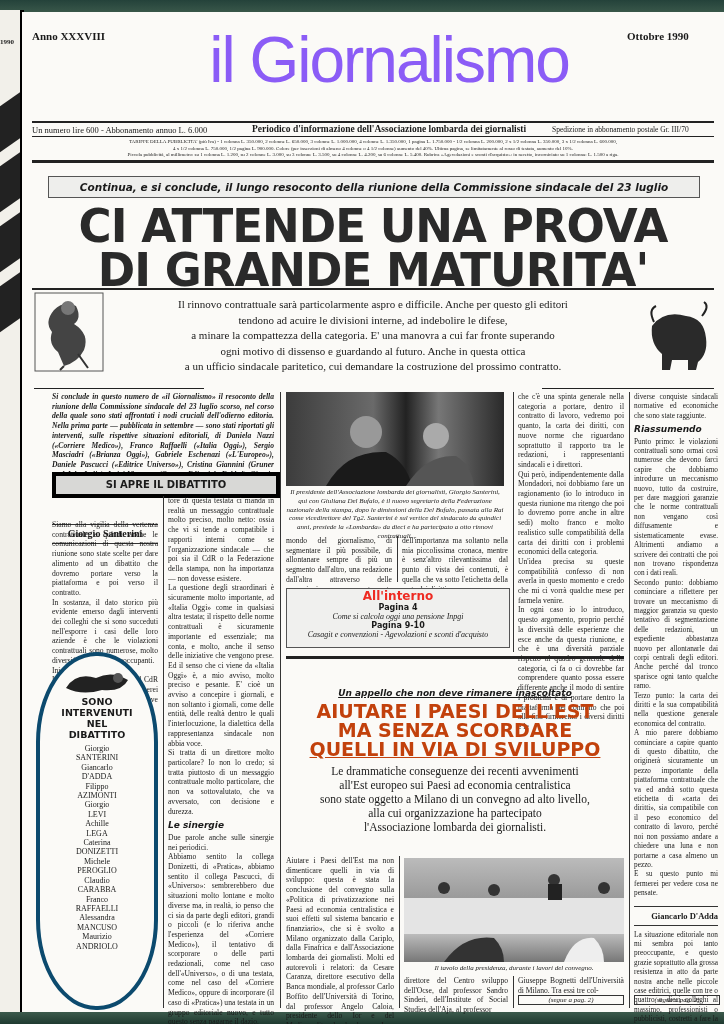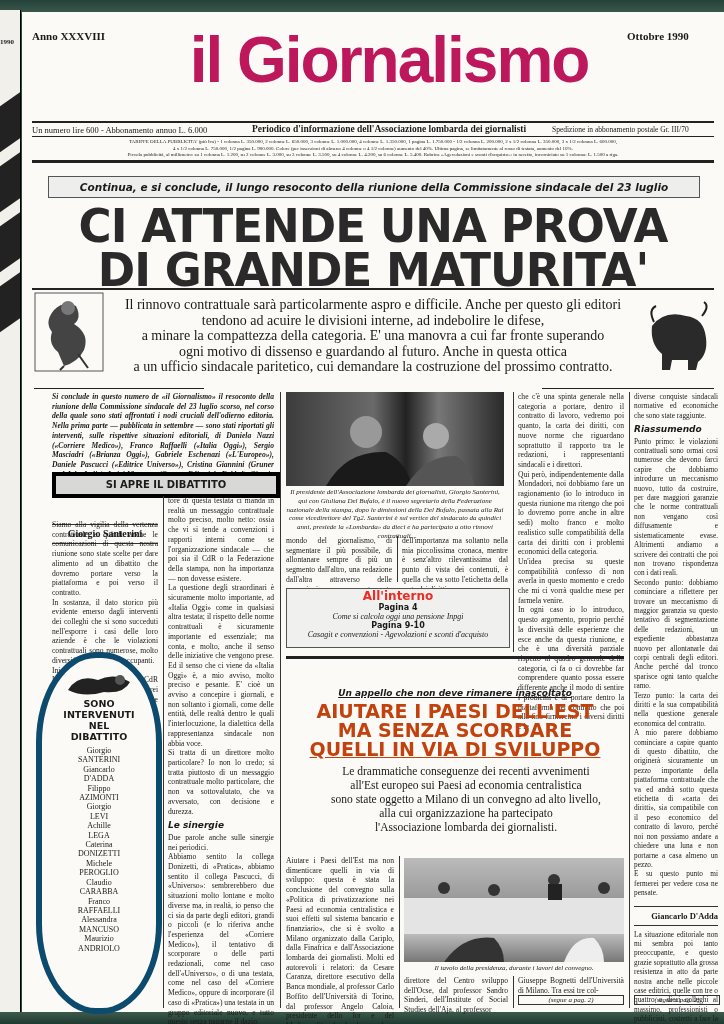--- a/index.html
+++ b/index.html
@@ -1,45 +1,45 @@
 <!DOCTYPE html>
 <html><head>
 <meta charset="utf-8">
 <style>
   html,body{margin:0;padding:0;}
   body{width:724px;height:1024px;position:relative;overflow:hidden;background:#2f4a3e;font-family:"Liberation Serif",serif;color:#1a1a1a;}
   .topbar{position:absolute;left:0;top:0;width:724px;height:14px;background:linear-gradient(#24423a,#3c5a4c);}
   .botbar{position:absolute;left:0;top:1012px;width:724px;height:12px;background:linear-gradient(#3c5a4c,#1f3a30);}
-  .spine{position:absolute;left:0;top:10px;width:20px;height:1004px;background:#f2f0ea;border-right:1px solid #000000;overflow:hidden;}
+  .spine{position:absolute;left:0;top:10px;width:20px;height:1004px;background:#f2f0ea;border-right:4px solid #000000;overflow:hidden;}
   .spine .stripe{position:absolute;left:-6px;width:30px;height:46px;background:#222;transform:skewY(-35deg);}
   .spine-date{position:absolute;left:0;top:28px;font-size:7px;font-weight:bold;}
   .page{position:absolute;left:22px;top:12px;width:714px;height:1000px;background:#fbfaf7;}
   .abs{position:absolute;}
   .hdr-side{font-size:11px;font-weight:bold;}
-  .masthead{font-family:"Liberation Sans",sans-serif;font-weight:bold;color:#be185d;font-size:64px;letter-spacing:-2px;line-height:1;}
+  .masthead{font-family:"Liberation Sans",sans-serif;font-weight:normal;color:#8b5cf6;font-size:64px;letter-spacing:-2px;line-height:1;}
   .rule{position:absolute;background:#222;}
   .tiny{font-size:5px;line-height:6.5px;text-align:center;}
   .sub{font-size:8.5px;}
   .kicker-box{border:1px solid #555;background:#eeeeec;text-align:center;font-family:"DejaVu Sans",sans-serif;font-style:italic;font-weight:bold;font-size:10.5px;line-height:20px;}
   .headline{font-family:"DejaVu Sans",sans-serif;font-weight:bold;font-size:46px;line-height:44px;letter-spacing:-1px;text-align:center;color:#2a2a2a;transform:scaleX(0.98);}
-  .deck{font-size:14px;line-height:15.5px;text-align:center;}
+  .deck{font-size:11px;line-height:15.5px;text-align:center;}
   .col{font-size:7.6px;line-height:9.7px;text-align:justify;hyphens:auto;}
   .col p{margin:0;}
   .ital-intro{font-size:7.6px;line-height:9.7px;font-style:italic;font-weight:bold;}
   .section-bar{border:4px solid #000000;background:#d8d8d6;font-family:"DejaVu Sans",sans-serif;font-weight:bold;font-size:10px;text-align:center;line-height:18px;}
   .byline{font-size:10px;font-weight:bold;text-align:center;border-top:1.5px solid #333;border-bottom:1px solid #333;line-height:18px;}
   .subhead{font-family:"DejaVu Sans",sans-serif;font-style:italic;font-weight:bold;font-size:9px;margin:5px 0 2px;}
   .vrule{position:absolute;width:1px;background:#333;}
   .photo{position:absolute;background:#555;overflow:hidden;}
   .caption{font-size:7px;line-height:8.8px;font-style:italic;text-align:center;}
   .box-interno{border:1px solid #555;background:#f0f0ee;text-align:center;}
   .interno-title{font-family:"DejaVu Sans",sans-serif;font-weight:bold;color:#ee2b22;font-size:12px;}
   .interno-page{font-family:"DejaVu Sans",sans-serif;font-weight:bold;font-size:8px;}
   .interno-desc{font-style:italic;font-size:8px;}
-  .sono-box{position:absolute;border:6px solid #0c4a6e;border-radius:60px/90px;background:#fbfaf7;}
+  .sono-box{position:absolute;border:4px solid #0c4a6e;border-radius:60px/90px;background:#fbfaf7;}
   .sono-title{font-family:"DejaVu Sans",sans-serif;font-weight:bold;font-size:9.5px;text-align:center;line-height:11px;}
   .sono-list{font-size:8px;line-height:9.4px;text-align:center;}
   .appello-kicker{font-family:"DejaVu Sans",sans-serif;font-style:italic;font-weight:bold;font-size:9px;text-align:center;text-decoration:underline;}
   .appello-head{font-family:"DejaVu Sans",sans-serif;font-weight:bold;font-size:19px;line-height:19px;text-align:center;color:#c2410c;}
   .appello-deck{font-size:11.5px;line-height:14px;text-align:center;}
   .segue{font-size:7px;font-style:italic;text-align:center;}
 </style>
 </head>
 <body>
 
@@ -103,21 +103,21 @@
   <div class="abs byline" style="left:30px;top:512px;width:106px;">Giorgio Santerini</div>
   <div class="abs col" style="left:30px;top:508px;width:106px;">
     <p>Siamo alla vigilia della vertenza contrattuale e quindi anche le comunicazioni di questa nostra riunione sono state scelte per dare alimento ad un dibattito che dovremo portare verso la piattaforma e poi verso il contratto.</p>
     <p>In sostanza, il dato storico più evidente emerso dagli interventi dei colleghi che si sono succeduti nell'esporre i casi delle loro aziende è che le violazioni contrattuali sono numerose, molto diversificate e assai preoccupanti.</p>
     <p>Iniziamo da «Italia Oggi».</p>
     <p>La relazione dei colleghi del CdR l'abbiamo sentita: io sottolineerei soprattutto la parte finale, là dove si dice che il diret-</p>
   </div>
   <div class="vrule" style="left:141px;top:484px;height:512px;"></div>
 
   <div class="abs col" style="left:146px;top:484px;width:106px;">
-    <p>tore di questa testata ci manda in realtà un messaggio contrattuale molto preciso, molto netto: ossia che vi si tende a convenzioni i rapporti interni come se l'organizzazione sindacale — che poi sia il CdR o la Federazione della stampa, non ha importanza — non dovesse esistere.</p>
+    <p>tore di questa testata ci manda in realtà un messaggio contrattuale molto preciso, molto netto: ossia che vi si tende a compatibile i rapporti interni come se l'organizzazione sindacale — che poi sia il CdR o la Federazione della stampa, non ha importanza — non dovesse esistere.</p>
     <p>La questione degli straordinari è sicuramente molto importante, ad «Italia Oggi» come in qualsiasi altra testata; il rispetto delle norme contrattuali è sicuramente importante ed essenziale; ma conta, e molto, anche il senso delle iniziative che vengono prese. Ed il senso che ci viene da «Italia Oggi» è, a mio avviso, molto preciso e pesante. E' cioè un avviso a concepire i giornali, e non soltanto i giornali, come delle entità, delle realtà dentro le quali l'interlocuzione, la dialettica della rappresentanza sindacale non abbia voce.</p>
     <p>Si tratta di un direttore molto particolare? Io non lo credo; si tratta piuttosto di un messaggio contrattuale molto particolare, che non va sottovalutato, che va avversato, con decisione e durezza.</p>
     <div class="subhead">Le sinergie</div>
     <p>Due parole anche sulle sinergie nei periodici.</p>
     <p>Abbiamo sentito la collega Donizetti, di «Pratica», abbiamo sentito il collega Pascucci, di «Universo»: sembrerebbero due situazioni molto lontane e molto diverse ma, in realtà, io penso che ci sia da parte degli editori, grandi o piccoli (e lo riferiva anche l'esperienza del «Corriere Medico»), il tentativo di scorporare o delle parti redazionali, come nel caso dell'«Universo», o di una testata, come nel caso del «Corriere Medico», oppure di incorporare (il caso di «Pratica») una testata in un gruppo editoriale nuovo, e tutto questo senza pagarne il dazio.</p>
 
   </div>
   <div class="vrule" style="left:258px;top:380px;height:616px;"></div>
 
   <div class="sono-box" style="left:14px;top:640px;width:114px;height:350px;">
@@ -232,21 +232,21 @@
   </div>
   <div class="abs segue" style="left:612px;top:983px;width:84px;border:1px solid #333;">(segue a pag. 2)</div>
 
   <div class="rule" style="left:264px;top:644px;width:338px;height:3px;"></div>
   <div class="abs appello-kicker" style="left:264px;top:676px;width:338px;">Un appello che non deve rimanere inascoltato</div>
   <div class="abs appello-head" style="left:264px;top:690px;width:338px;">
     <div>AIUTARE I PAESI DELL'EST</div>
     <div>MA SENZA SCORDARE</div>
     <div style="text-decoration:underline;">QUELLI IN VIA DI SVILUPPO</div>
   </div>
-  <div class="abs appello-deck" style="left:275px;top:752px;width:338px;">
+  <div class="abs appello-deck" style="left:264px;top:752px;width:338px;">
     <div>Le drammatiche conseguenze dei recenti avvenimenti</div>
     <div>all'Est europeo sui Paesi ad economia centralistica</div>
     <div>sono state oggetto a Milano di un convegno ad alto livello,</div>
     <div>alla cui organizzazione ha partecipato</div>
     <div>l'Associazione lombarda dei giornalisti.</div>
   </div>
   <div class="abs col" style="left:264px;top:844px;width:108px;">Aiutare i Paesi dell'Est ma non dimenticare quelli in via di sviluppo: questa è stata la conclusione del convegno sulla «Politica di privatizzazione nei Paesi ad economia centralistica e suoi effetti sul sistema bancario e finanziario», che si è svolto a Milano organizzato dalla Cariplo, dalla Finafrica e dall'Associazione lombarda dei giornalisti. Molti ed autorevoli i relatori: da Cesare Caranza, direttore esecutivo della Banca mondiale, al professor Carlo Boffito dell'Università di Torino, dal professor Angelo Caloia, presidente dello Ior e del Mediocredito lombardo, a Jean Bonvin,</div>
   <div class="vrule" style="left:377px;top:844px;height:152px;"></div>
   <div class="photo" style="left:382px;top:846px;width:220px;height:104px;background:linear-gradient(#bbb,#999 40%,#ddd 60%,#777);">
     <svg width="220" height="104">

